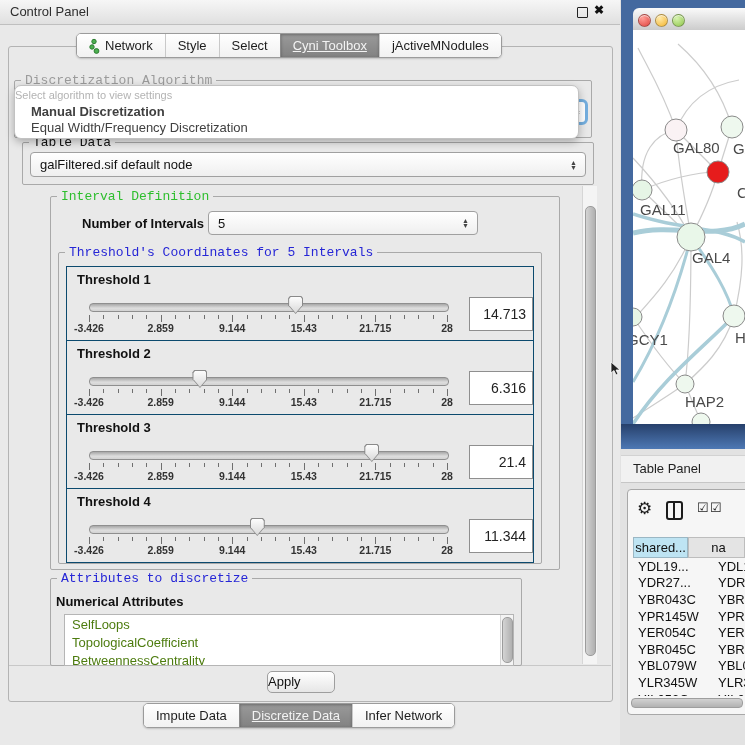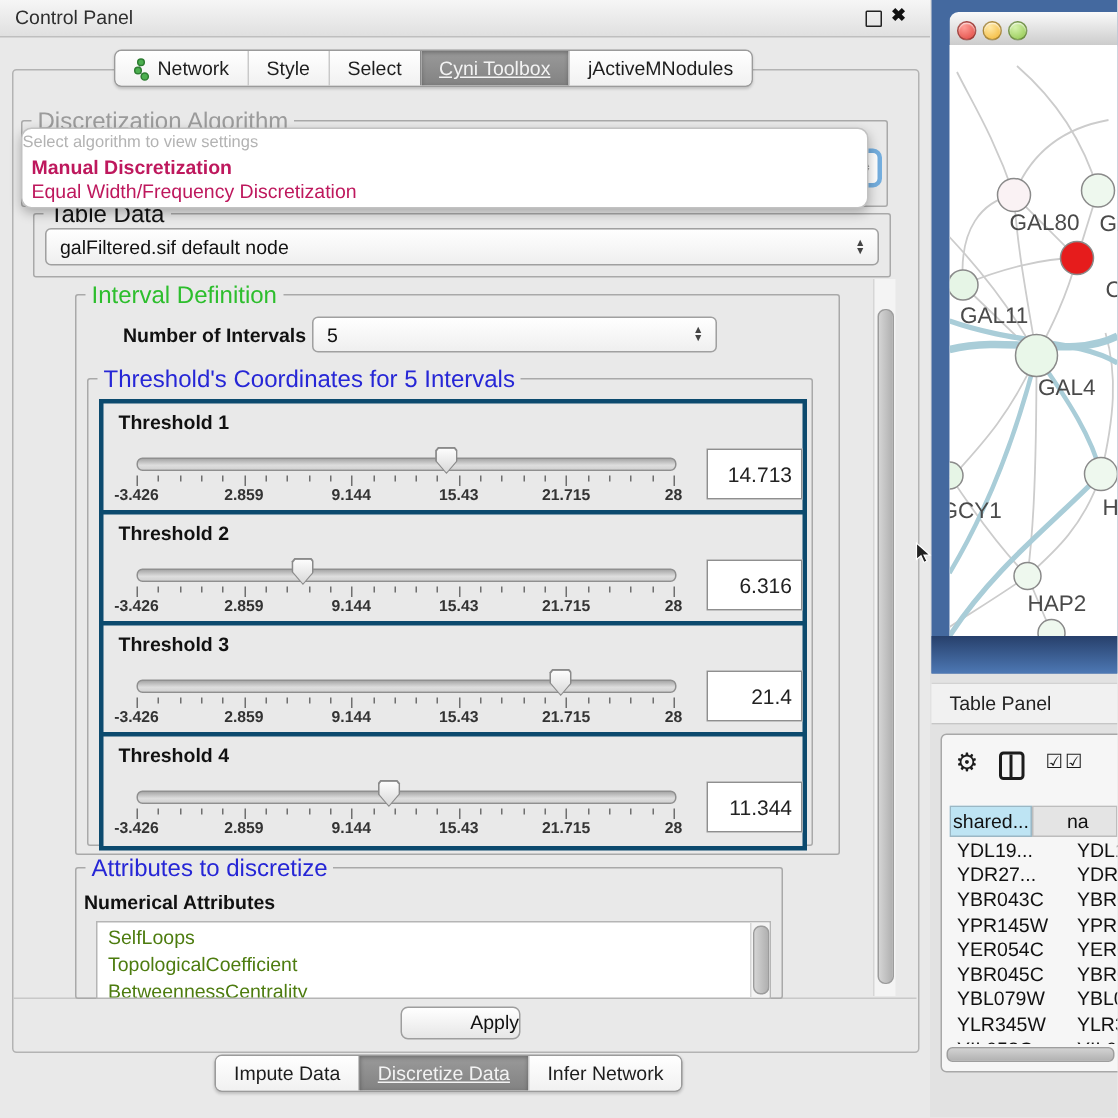--- a/index.html
+++ b/index.html
@@ -20,41 +20,41 @@
     border-left:1px solid #c9c9c9;background:linear-gradient(#ffffff,#f1f1f1);white-space:nowrap;}
   .seg:first-child{border-left:none;}
   .seg.sel{background:linear-gradient(var(--tab_sel_light),var(--tab_sel_dark));
     color:#f3f3f3;border-left-color:#8a8a8a;box-shadow:inset 0 1px 3px rgba(0,0,0,.3);text-decoration:underline;}
   #top-tabs{left:76px;top:33px;}
   #bottom-tabs{left:143px;top:703px;}
   .tabicon svg{display:block;}
   
   .grp{border:1px solid #a9a9a9;border-radius:2px;}
   .grp .gt{position:absolute;top:-8px;left:6px;background:#e9e9e9;padding:0 4px;
-    font-size:16px;color:#111;white-space:nowrap;}
+    font-size:13px;color:#111;white-space:nowrap;font-family:Liberation Mono, monospace;}
   .gt.green{color:var(--green_title);}
   .gt.blue{color:var(--blue_title);}
   .gt.dim{color:#9b9b9b;}
   
   .combo{background:linear-gradient(#ffffff,#efefef);border:1px solid #a0a0a0;border-radius:4px;
     font-size:13px;color:#111;display:flex;align-items:center;padding:0 8px 0 9px;box-sizing:border-box;}
   .combo .val{flex:1;overflow:hidden;white-space:nowrap;}
   .spin{display:flex;flex-direction:column;align-items:center;line-height:5px;font-size:7px;color:#444;}
   
   #algo-popup{left:14px;top:85px;width:563px;height:52px;background:#fff;border:1px solid #c2c2c2;
     border-radius:7px;box-shadow:0 3px 8px rgba(0,0,0,.28);z-index:50;overflow:hidden;}
   #algo-popup .hint{position:absolute;left:0;top:3px;width:100%;text-align:left;
     font-size:11px;color:#b3b3b3;}
-  #algo-popup .opt{position:absolute;left:6px;font-size:13px;color:#be185d;white-space:nowrap;}
+  #algo-popup .opt{position:absolute;left:16px;font-size:13px;color:#404040;white-space:nowrap;}
   #algo-popup .opt.b{font-weight:bold;}
   #algo-combo-behind{left:420px;top:99px;width:168px;height:26px;border:3px solid #74aede;
     border-radius:6px;background:#fff;z-index:2;display:flex;justify-content:flex-end;
     align-items:center;padding-right:4px;box-sizing:border-box;}
   
-  .thbox{position:absolute;left:66px;width:466px;height:73px;border:3px solid #0c4a6e;background:#e9e9e9;}
+  .thbox{position:absolute;left:66px;width:466px;height:73px;border:1px solid #0c4a6e;background:#e9e9e9;}
   .thlabel{position:absolute;left:10px;top:5px;font-size:13px;font-weight:bold;color:#111;}
   .track{position:absolute;left:22px;top:36px;width:358px;height:7px;border:1px solid #8f8f8f;
     border-radius:4px;background:linear-gradient(#a8a8a8,#dedede 60%,#d2d2d2);}
   .thumb{position:absolute;top:29px;width:15px;height:18px;background:#8a8a8a;
     clip-path:polygon(12% 0,88% 0,100% 12%,100% 52%,50% 100%,0 52%,0 12%);}
   .thumb i{position:absolute;inset:1px;background:linear-gradient(#fdfdfd,#d9d9d9);
     clip-path:polygon(12% 0,88% 0,100% 12%,100% 52%,50% 100%,0 52%,0 12%);}
   .tick{position:absolute;top:48px;width:1px;background:#6f6f6f;}
   .ticklab{position:absolute;top:55px;transform:translateX(-50%);font-size:10.5px;
     font-weight:bold;color:#333;white-space:nowrap;}
@@ -62,21 +62,21 @@
     border:1px solid #8f8f8f;font-size:14px;color:#222;text-align:right;
     line-height:32px;padding-right:6px;}
   
   #attr-list{left:64px;top:614px;width:448px;height:50px;background:#fff;
     border:1px solid #b5b5b5;overflow:hidden;}
   #attr-list .li{font-size:13px;color:#4d7c0f;padding:2px 0 1px 7px;white-space:nowrap;}
   .vscroll{background:#f4f4f4;border-left:1px solid #d6d6d6;}
   .vthumb{position:absolute;left:2px;width:9px;border-radius:5px;border:1px solid #9c9c9c;
     background:linear-gradient(90deg,#d4d4d4,#b0b0b0);}
   .btn{background:linear-gradient(#ffffff,#e6e6e6);border:1px solid #9e9e9e;border-radius:5px;
-    font-size:13px;color:#111;text-align:right;padding-left:12px;}
+    font-size:13px;color:#111;text-align:left;}
   #apply-btn{left:267px;top:671px;width:66px;height:20px;line-height:20px;}
   #scroll-bottom-line{left:9px;top:665px;width:602px;height:1px;background:#c8c8c8;}
   
   #right-bg{left:620px;top:0;width:125px;height:745px;background:#e2e2e2;}
   #net-frame{left:621px;top:0;width:124px;height:449px;background:var(--frame_blue);}
   #net-frame .btm{position:absolute;left:0;top:424px;width:124px;height:25px;
     background:linear-gradient(#27406b,#4d78b4);}
   #net-titlebar{left:633px;top:8px;width:112px;height:22px;border-radius:6px 0 0 0;
     background:linear-gradient(#fafafa,#cccccc);border-bottom:1px solid #999;}
   .light{position:absolute;top:6px;width:11px;height:11px;border-radius:50%;

